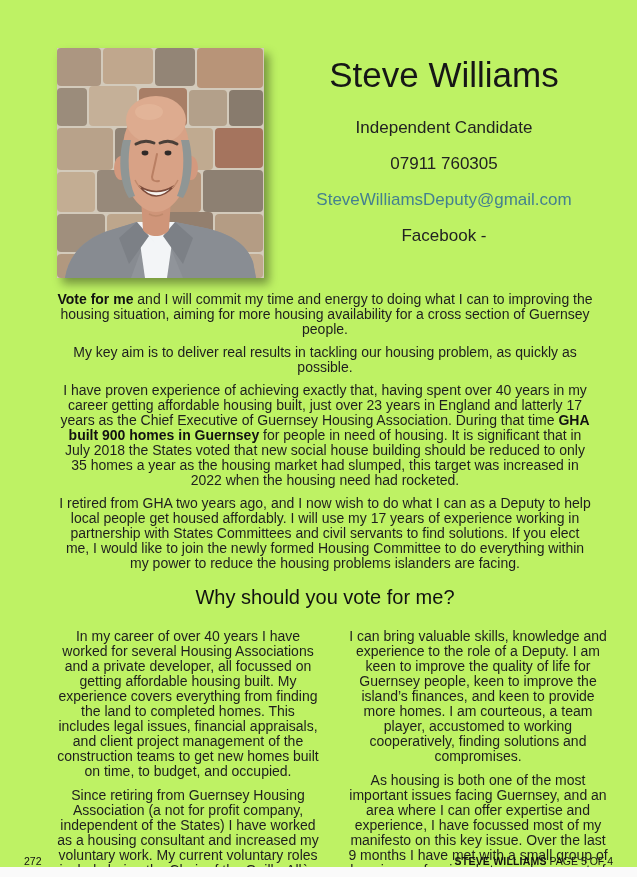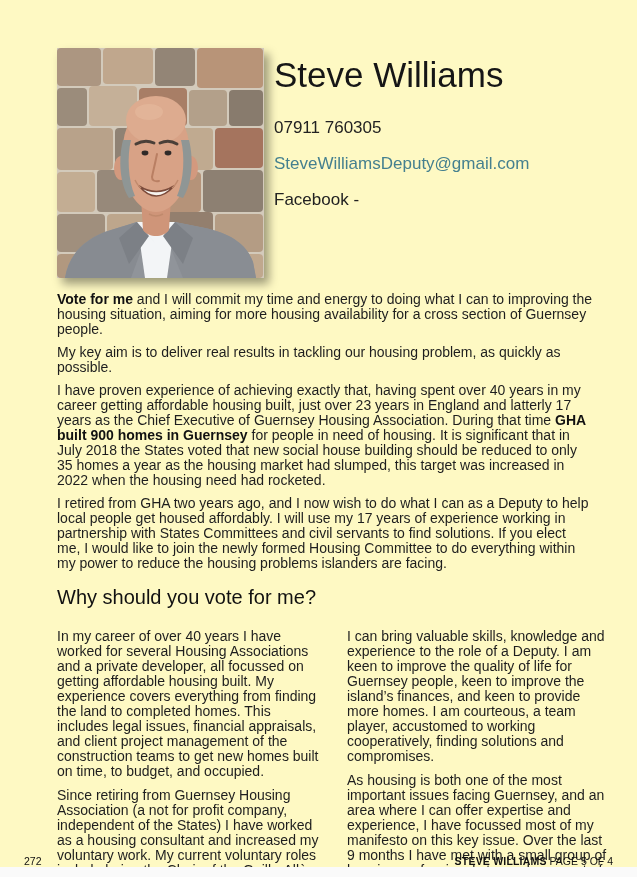--- a/index.html
+++ b/index.html
@@ -5,21 +5,21 @@
   * { margin: 0; padding: 0; box-sizing: border-box; }
   html, body { background: #ffffff; }
   body {
     font-family: "Liberation Sans", sans-serif;
     color: #1e1e1e;
     width: 637px;
     height: 877px;
     position: relative;
     overflow: hidden;
   }
-  .page { position: absolute; inset: 0; background: #fef9c3; }
+  .page { position: absolute; inset: 0; background: #bef264; text-align: center; }
 
   
   .photo {
     position: absolute; left: 57px; top: 48px;
     width: 207px; height: 230px;
     box-shadow: 5px 6px 9px rgba(0,0,0,0.38);
     background: #cfc5b4;
   }
   .photo svg { display: block; }
 
@@ -129,20 +129,21 @@
         <path d="M78,132 Q81,138 84,140" stroke="#c08a6d" stroke-width="1.5" fill="none"></path>
         <path d="M121,132 Q118,138 115,140" stroke="#c08a6d" stroke-width="1.5" fill="none"></path>
 
         <path d="M92,166 Q99,170 106,166" stroke="#c08a6d" stroke-width="1.5" fill="none"></path>
       </g>
     </svg>
   </div>
 
   <div class="header-info">
     <div class="candidate-name">Steve Williams</div>
+    <div class="detail">Independent Candidate</div>
     <div class="detail">07911 760305</div>
     <div class="detail">
       <a class="email-link">SteveWilliamsDeputy@gmail.com</a>
     </div>
     <div class="detail fb1">Facebook -</div>
   </div>
 
   <div class="main">
     <p><b>Vote for me</b><span> and I will commit my time and energy to doing what I can to improving the housing situation, aiming for more housing availability for a cross section of Guernsey people.</span></p>
     <p>My key aim is to deliver real results in tackling our housing problem, as quickly as possible.</p>

